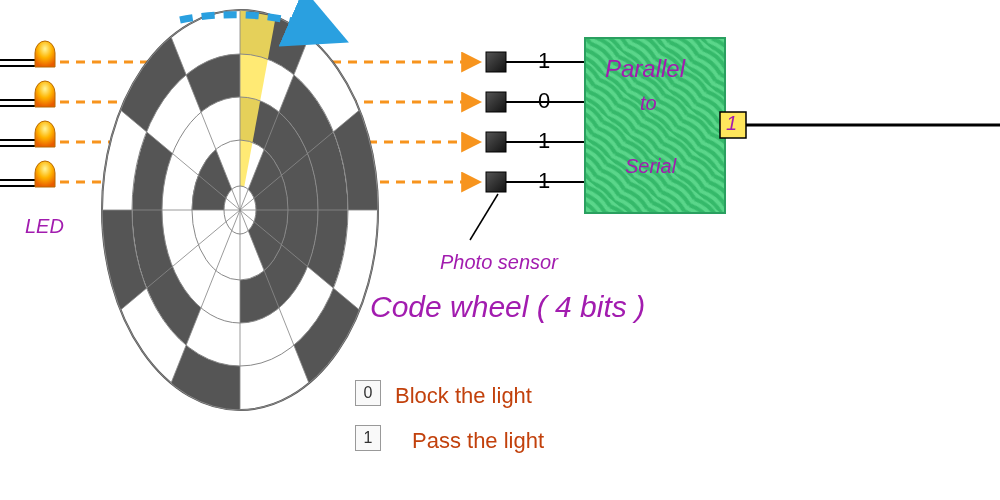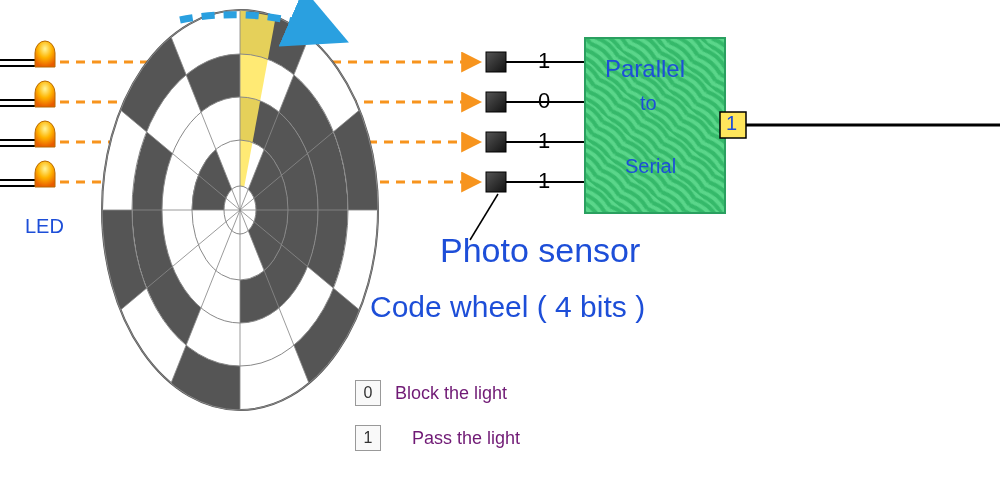--- a/index.html
+++ b/index.html
@@ -7,38 +7,39 @@
     padding: 0;
     width: 1000px;
     height: 500px;
     font-family: Arial, sans-serif;
     position: relative;
     background: white;
   }
   .label {
     position: absolute;
     font-size: 24px;
-    color: #1d4ed8;
+    color: #a21caf;
+    font-style: italic;
   }
   .legend-box {
     position: absolute;
     width: 24px;
     height: 24px;
     border: 1px solid #999;
     background: #f9f9f9;
     display: flex;
     align-items: center;
     justify-content: center;
     font-size: 16px;
     color: #333;
   }
   .legend-text {
     position: absolute;
-    font-size: 18px;
-    color: #701a75;
+    font-size: 22px;
+    color: #c2410c;
   }
   .bit-label {
     position: absolute;
     font-size: 22px;
     color: #000;
   }
 </style>
 </head>
 <body>
 
@@ -185,21 +186,21 @@
 <div class="bit-label" style="left:538px;top:88px">0</div>
 <div class="bit-label" style="left:538px;top:128px">1</div>
 <div class="bit-label" style="left:538px;top:168px">1</div>
 
 <div class="label" style="left:605px;top:55px;font-size:24px">Parallel</div>
 <div class="label" style="left:640px;top:92px;font-size:20px">to</div>
 <div class="label" style="left:625px;top:155px;font-size:20px">Serial</div>
 
 <div class="label" style="left:726px;top:112px;font-size:20px">1</div>
 
-<div class="label" style="left:440px;top:231px;font-size:34px">Photo sensor</div>
+<div class="label" style="left:440px;top:251px;font-size:20px">Photo sensor</div>
 <div class="label" style="left:370px;top:290px;font-size:30px">Code wheel ( 4 bits )</div>
 
 <div class="legend-box" style="left:355px;top:380px">
   <span>0</span>
 </div>
 <div class="legend-text" style="left:395px;top:383px">Block the light</div>
 
 <div class="legend-box" style="left:355px;top:425px">
   <span>1</span>
 </div>

